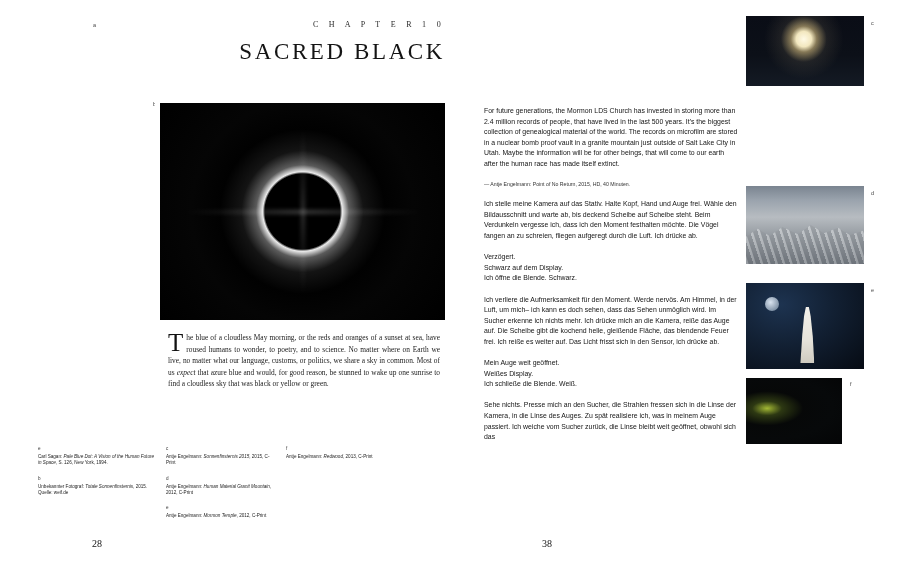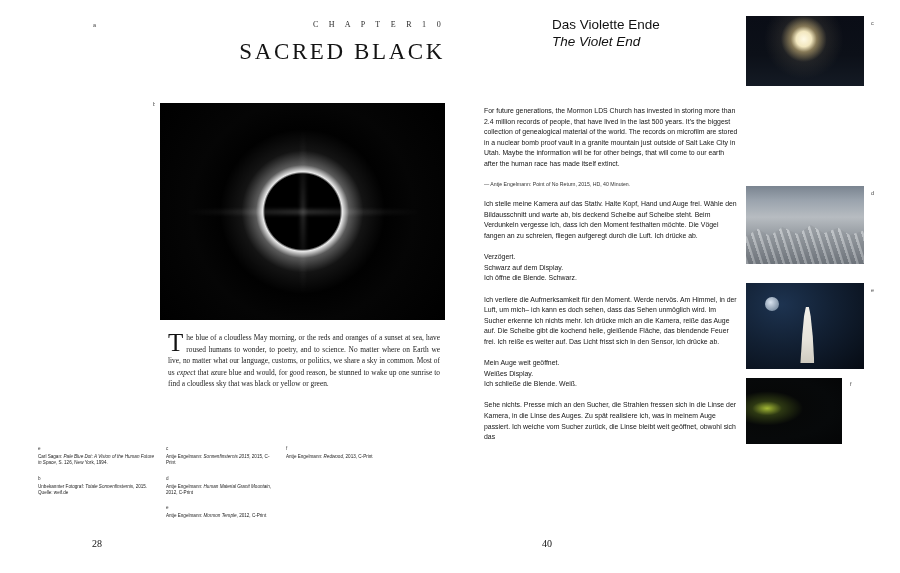--- a/index.html
+++ b/index.html
@@ -284,24 +284,20 @@
           <span>Antje Engelmann: <i>Redwood</i>, 2013, C-Print</span>
         </div>
       </div>
     </div>
 
     <div class="folio-left">28</div>
   </div>
 
   <div class="page-right">
 
-    <div class="headline">
-      <div class="de">Das Violette Ende</div>
-      <div class="en">The Violet End</div>
-    </div>
 
     <div class="rtext">
       <p>For future generations, the Mormon LDS Church has invested in storing more than 2.4 million records of people, that have lived in the last 500 years. It's the biggest collection of genealogical material of the world. The records on microfilm are stored in a nuclear bomb proof vault in a granite mountain just outside of Salt Lake City in Utah. Maybe the information will be for other beings, that will come to our earth after the human race has made itself extinct.</p>
       <p class="caption-src">— Antje Engelmann: Point of No Return, 2015, HD, 40 Minuten.</p>
       <p>Ich stelle meine Kamera auf das Stativ. Halte Kopf, Hand und Auge frei. Wähle den Bildausschnitt und warte ab, bis deckend Scheibe auf Scheibe steht. Beim Verdunkeln vergesse ich, dass ich den Moment festhalten möchte. Die Vögel fangen an zu schreien, fliegen aufgeregt durch die Luft. Ich drücke ab.</p>
       <p style="white-space:pre-line">Verzögert.
 Schwarz auf dem Display.
 Ich öffne die Blende. Schwarz.</p>
       <p>Ich verliere die Aufmerksamkeit für den Moment. Werde nervös. Am Himmel, in der Luft, um mich– ich kann es doch sehen, dass das Sehen unmöglich wird. Im Sucher erkenne ich nichts mehr. Ich drücke mich an die Kamera, reiße das Auge auf. Die Scheibe gibt die kochend helle, gleißende Fläche, das blendende Feuer frei. Ich reiße es weiter auf. Das Licht frisst sich in den Sensor, ich drücke ab.</p>
       <p style="white-space:pre-line">Mein Auge weit geöffnet.
@@ -320,16 +316,16 @@
 
     <div class="photo photo-e">
       <div class="moon"></div>
       <div class="figure"></div>
     </div>
     <span class="marker" style="left:421px; top:287px;">e</span>
 
     <div class="photo photo-f"></div>
     <span class="marker" style="left:400px; top:381px;">f</span>
 
-    <div class="folio-right">40</div>
+    <div class="folio-right">38</div>
   </div>
 
 </div>
 
 </body></html>

